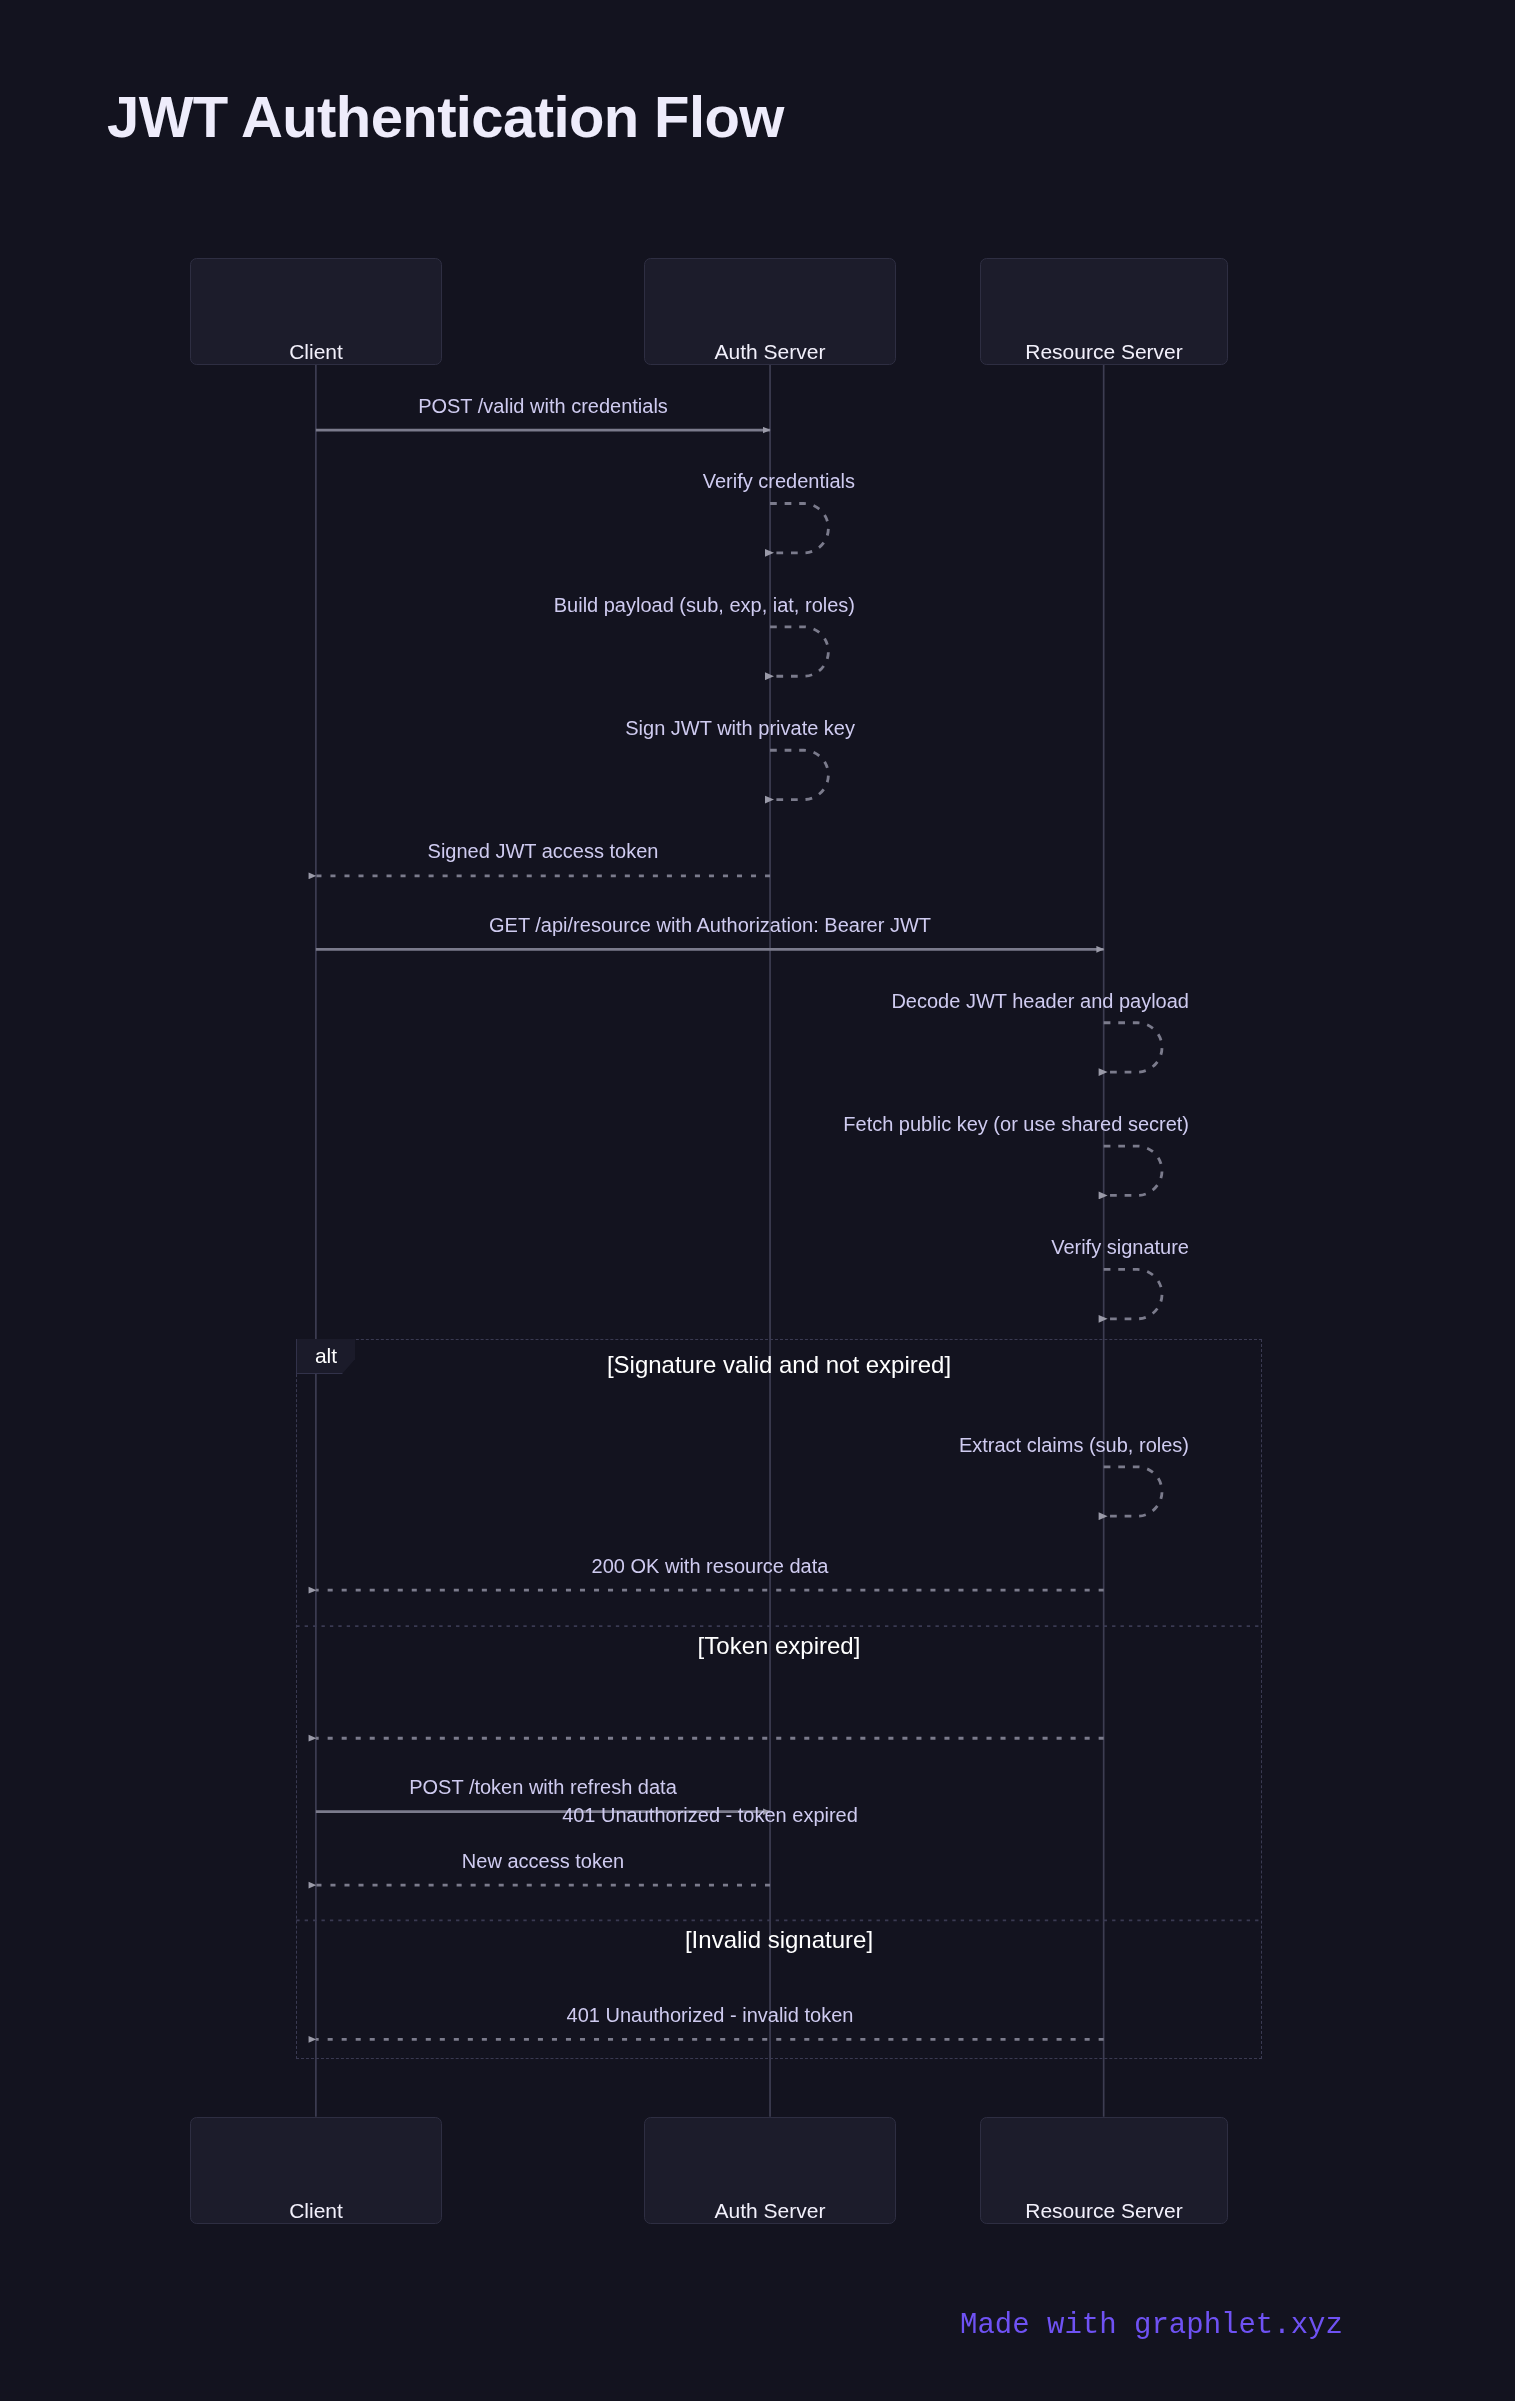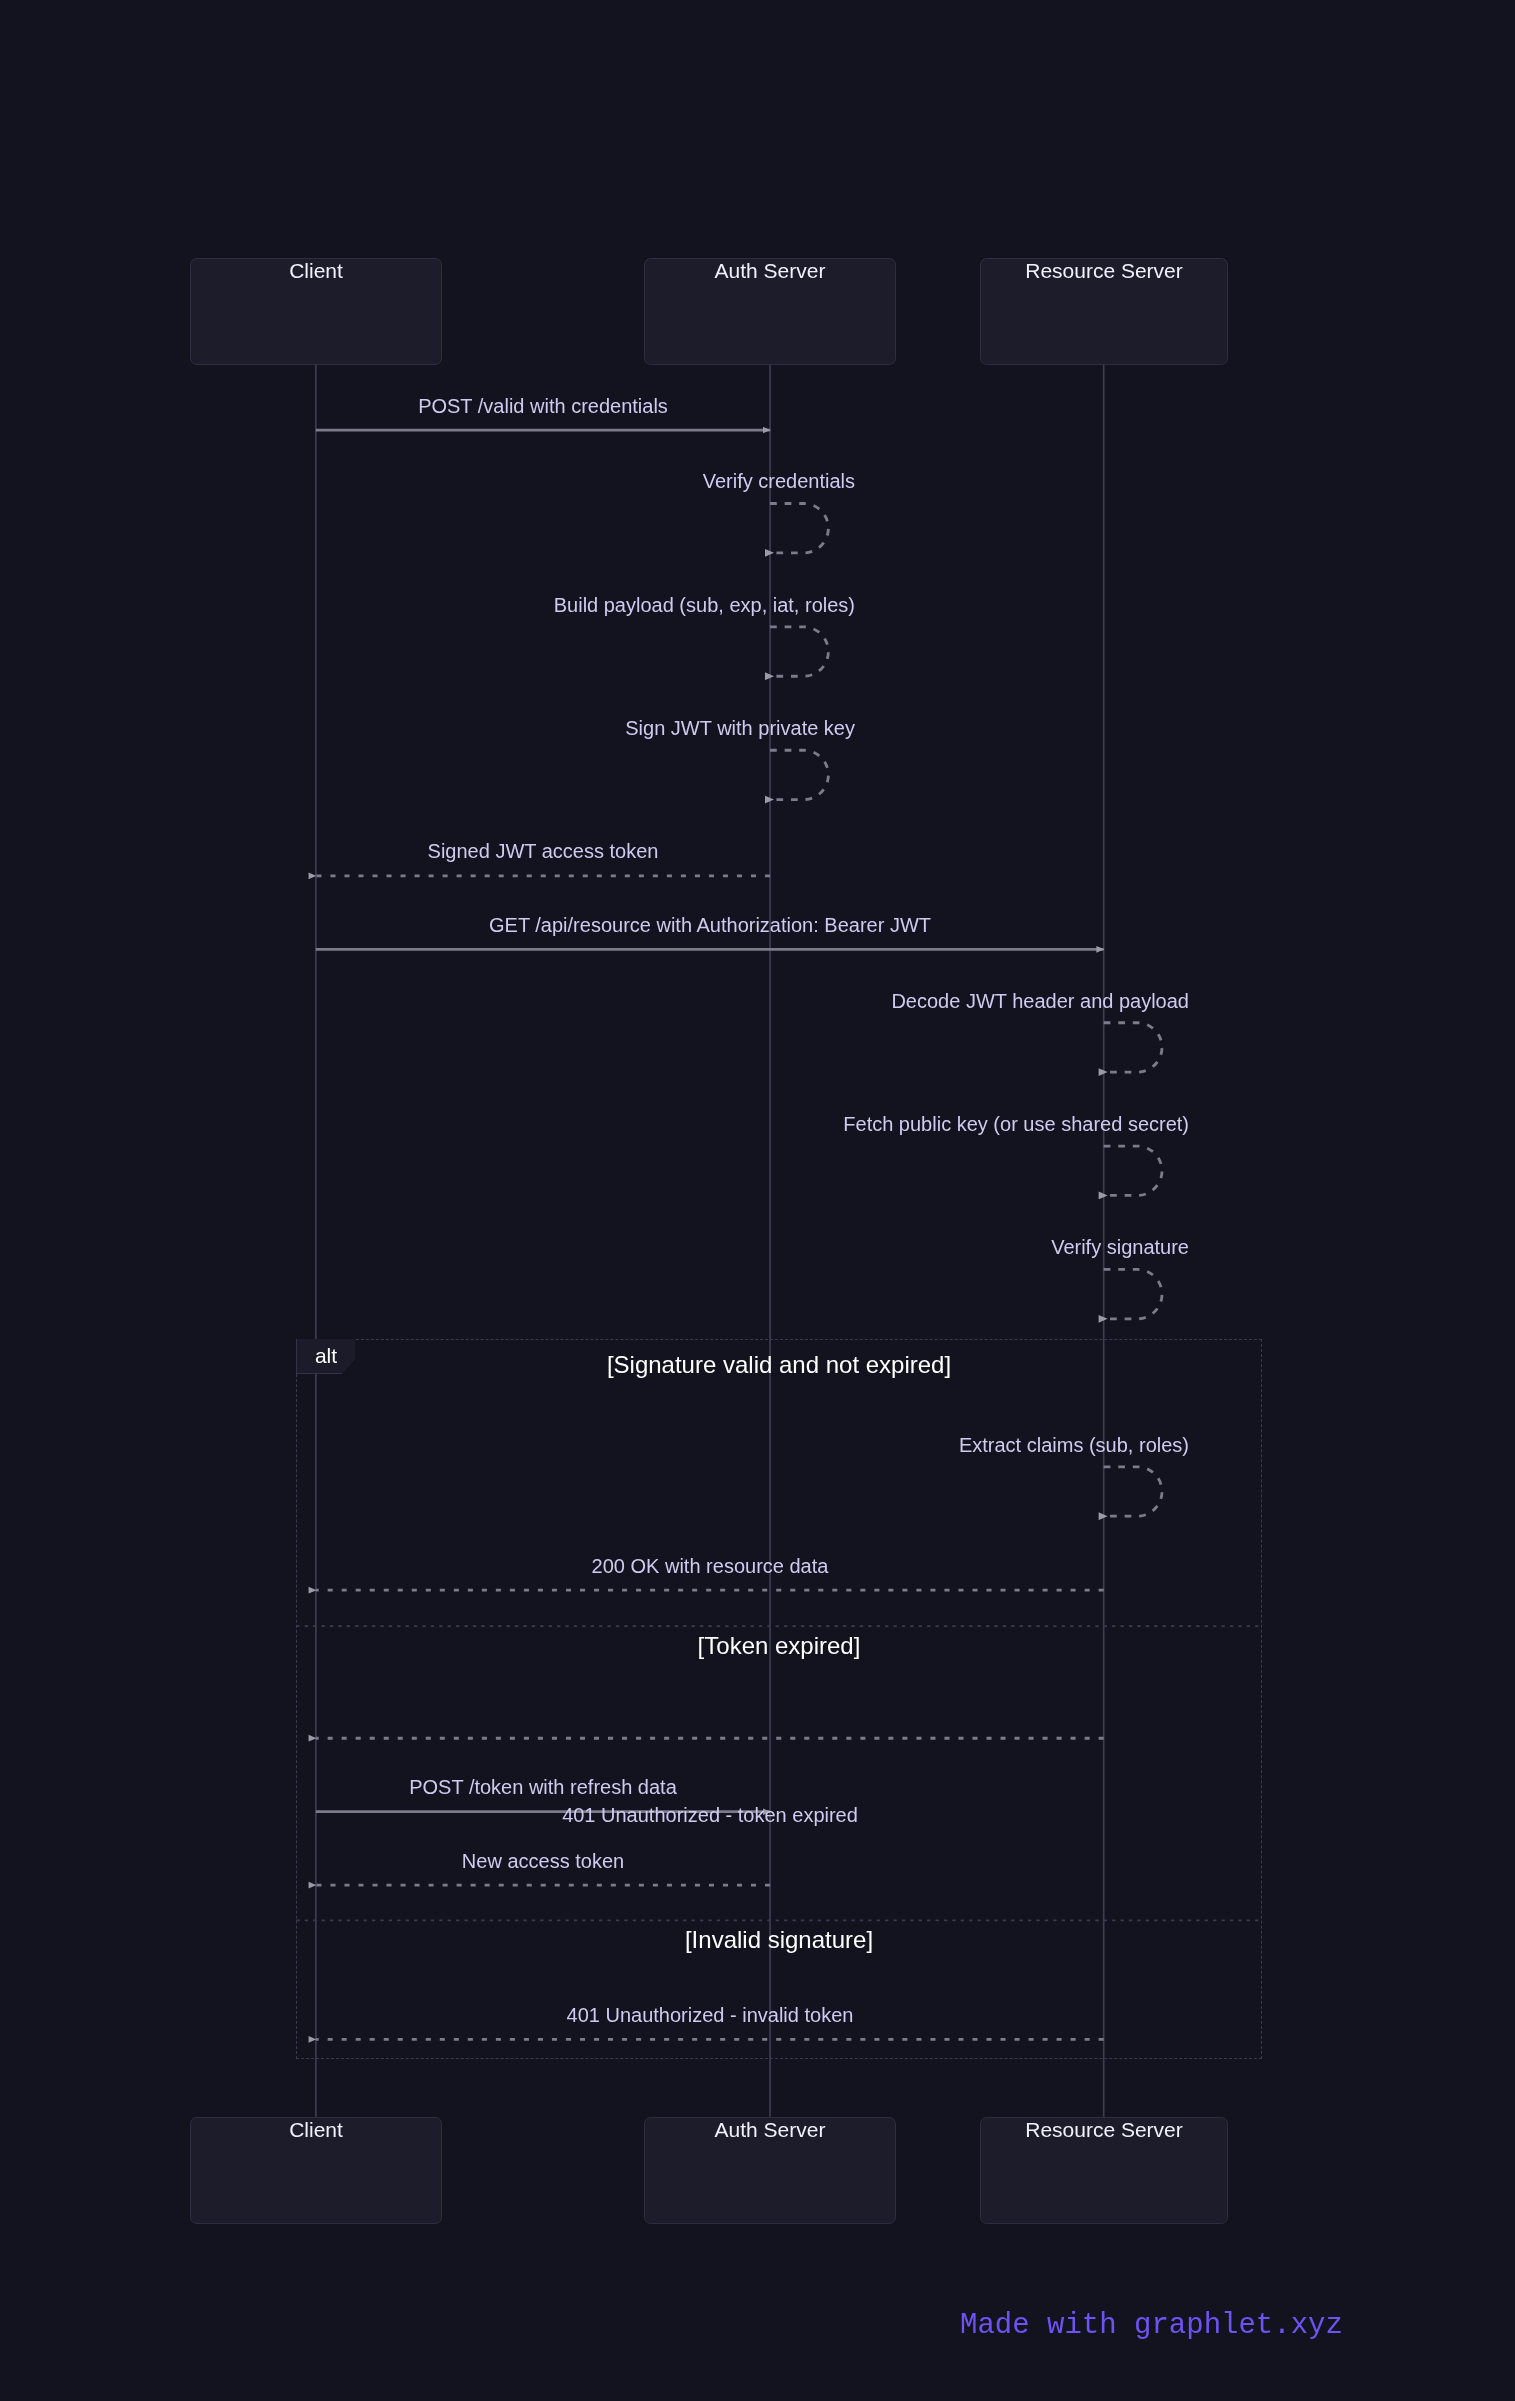--- a/index.html
+++ b/index.html
@@ -35,21 +35,21 @@
   }
 
   
   .participant-box {
     position: absolute;
     box-sizing: border-box;
     background: #1c1c2b;
     border: 1.1px solid #2e2e42;
     border-radius: 6.7px;
     display: flex;
-    align-items: flex-start;
+    align-items: flex-end;
     justify-content: center;
     color: #f2f0fb;
     font-size: 21px;
     font-weight: 400;
     white-space: nowrap;
   }
 
   
   #wire {
     position: absolute;
@@ -116,20 +116,21 @@
     font-family: "Liberation Mono", "DejaVu Sans Mono", monospace;
     font-size: 29px;
     white-space: nowrap;
   }
 </style>
 </head>
 <body>
 
 <div id="canvas">
 
+  <div id="diagram-title">JWT Authentication Flow</div>
 
   <svg id="wire" viewBox="0 0 2703 4282" xmlns="http://www.w3.org/2000/svg">
     <defs>
       <marker id="ah-right" markerWidth="16" markerHeight="16" refX="13" refY="6" orient="auto" markerUnits="userSpaceOnUse">
         <path d="M0,0 L14,6 L0,12 z" fill="#9a9aa8"></path>
       </marker>
       <marker id="ah-left" markerWidth="16" markerHeight="16" refX="1" refY="6" orient="auto" markerUnits="userSpaceOnUse">
         <path d="M14,0 L0,6 L14,12 z" fill="#9a9aa8"></path>
       </marker>
       <marker id="ah-left-d" markerWidth="18" markerHeight="18" refX="1" refY="7" orient="auto" markerUnits="userSpaceOnUse">

